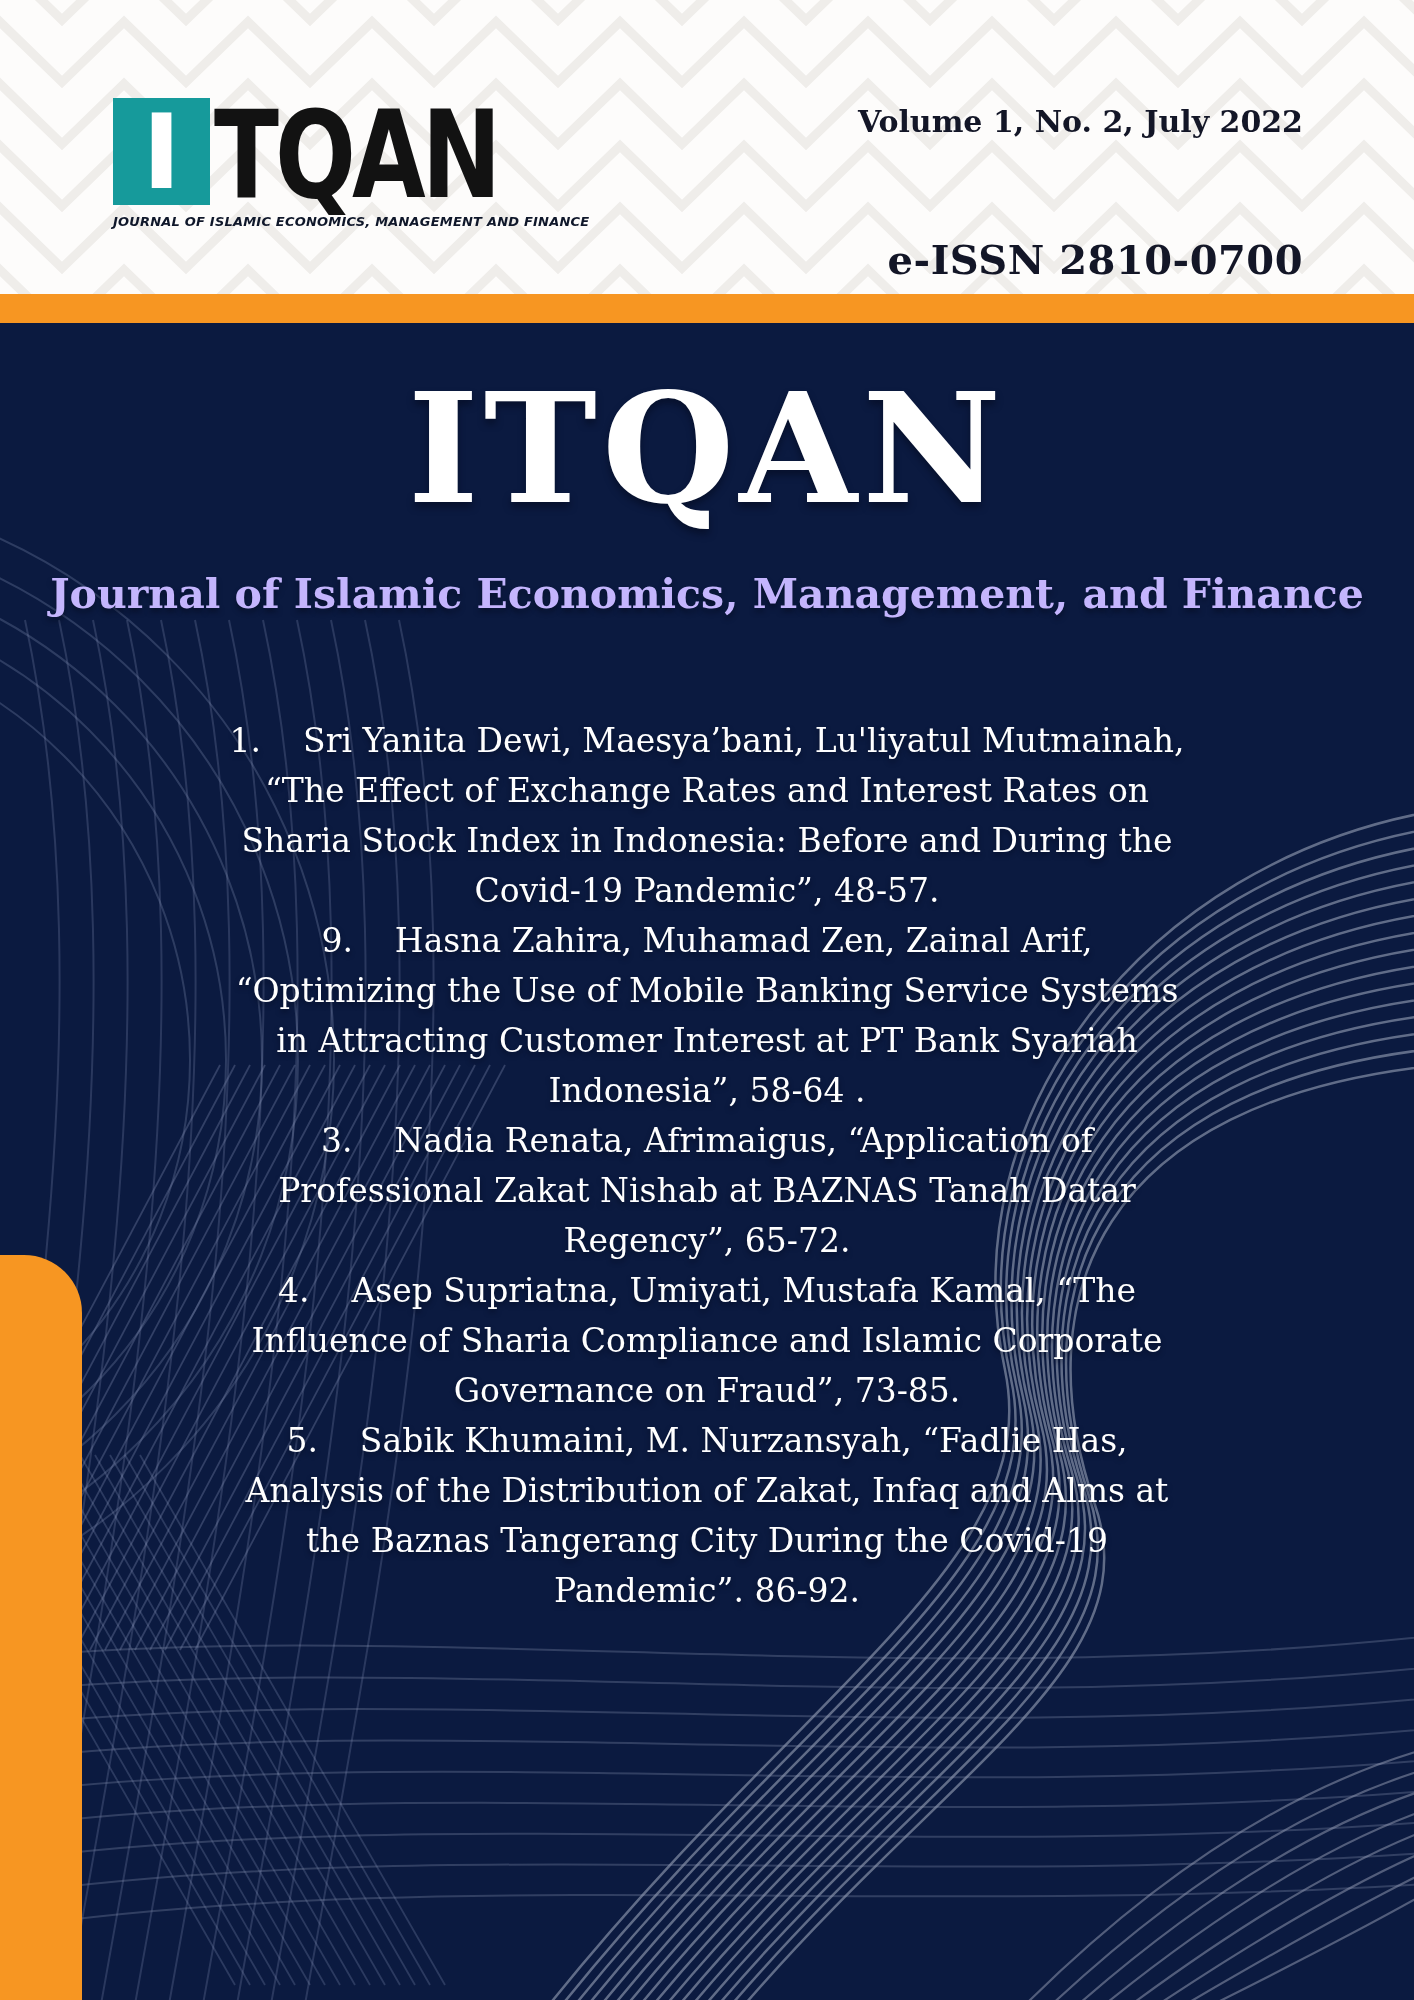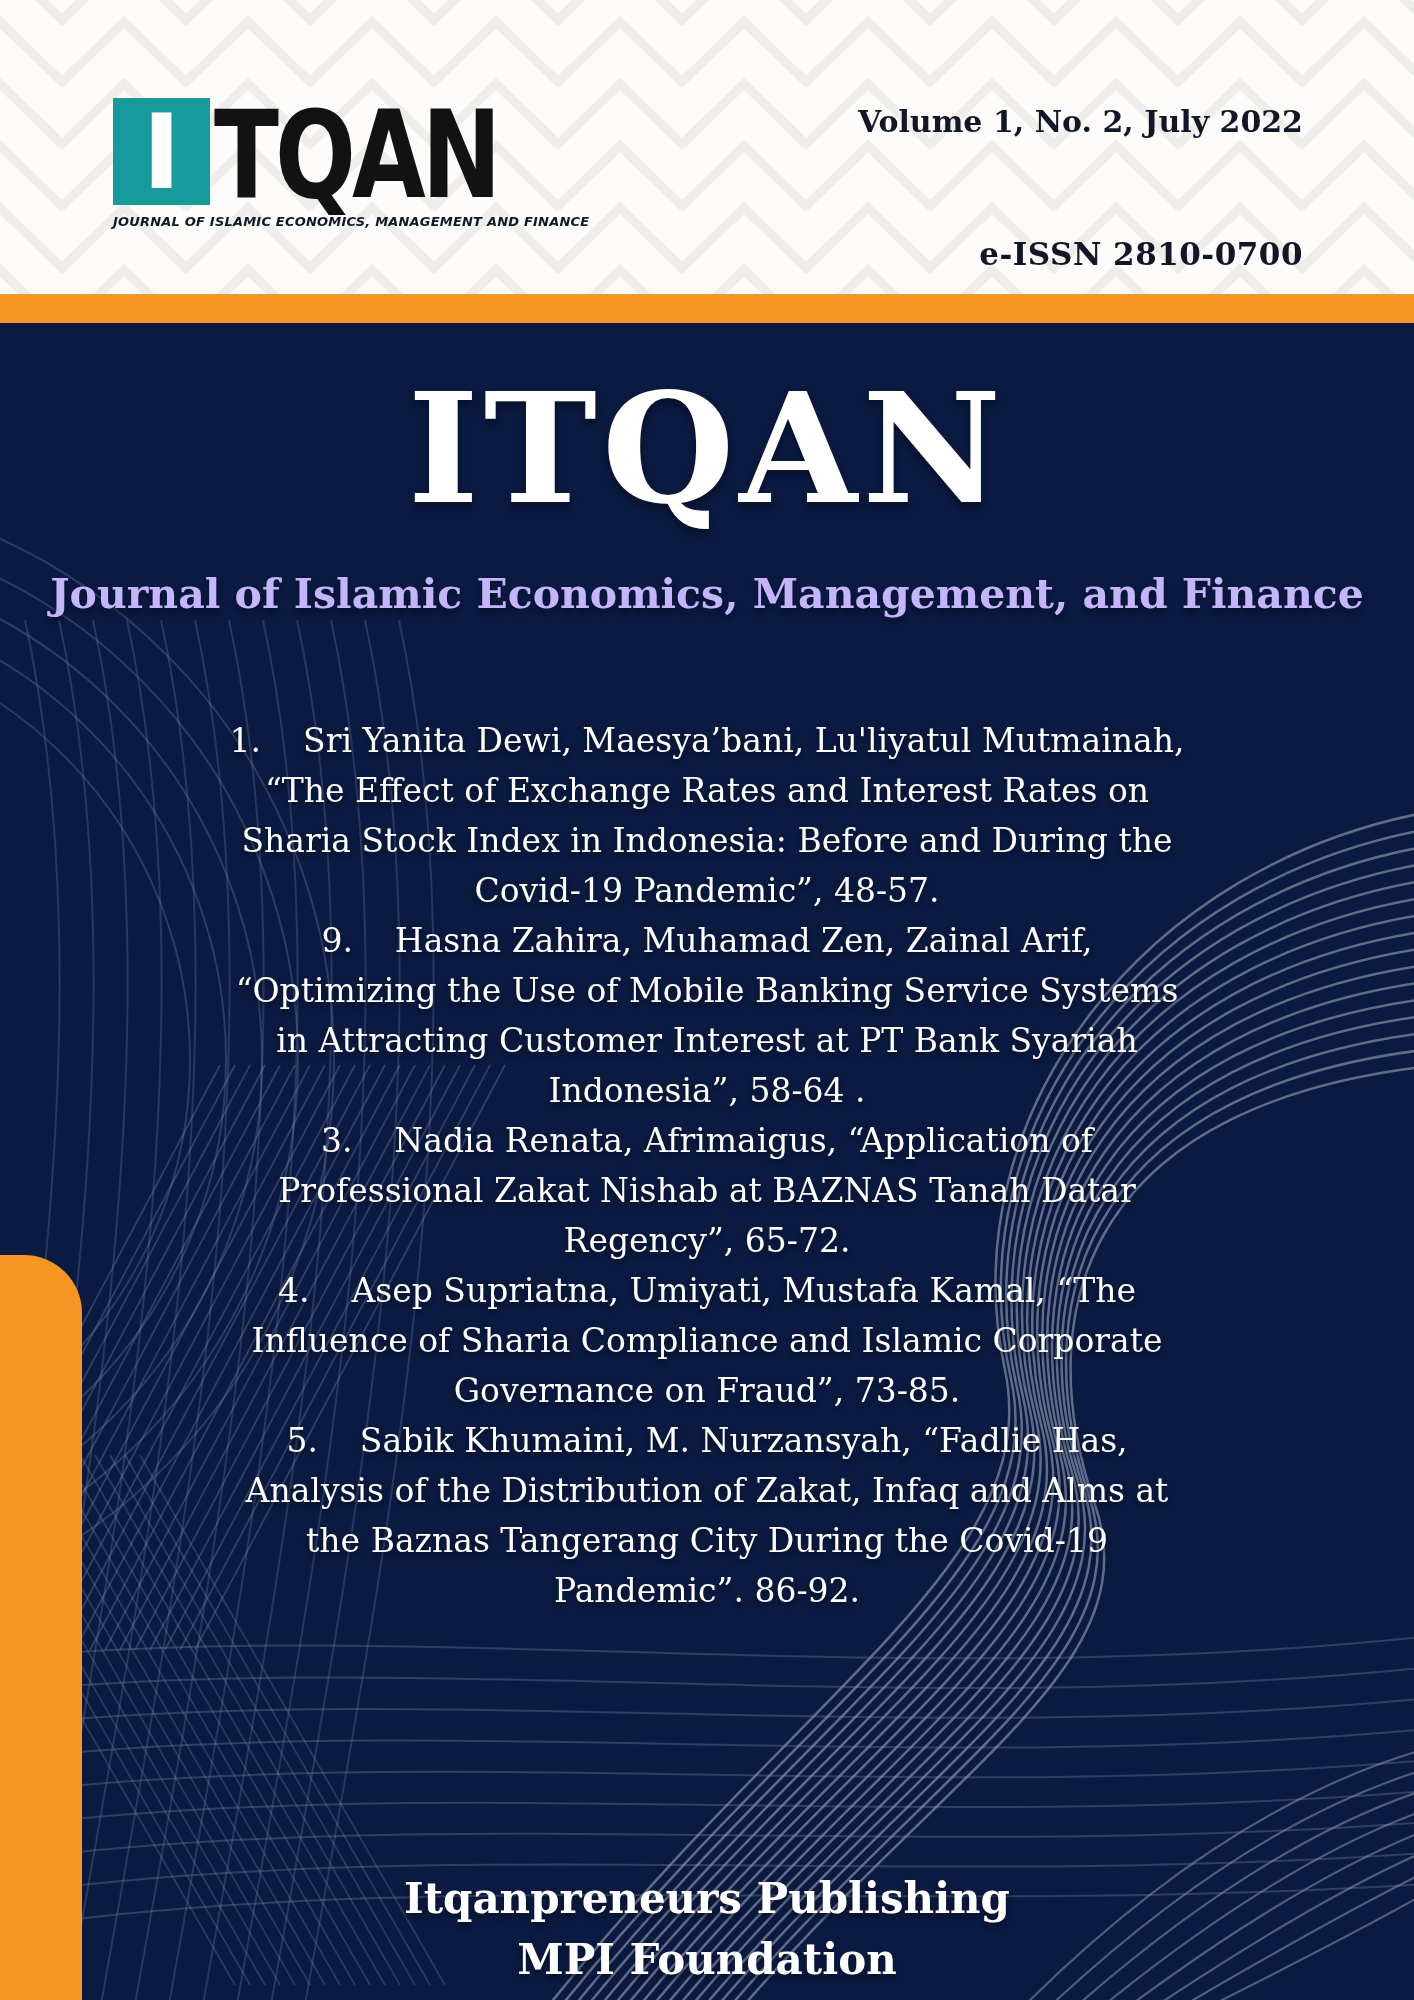--- a/index.html
+++ b/index.html
@@ -35,21 +35,21 @@
     margin-top:9px;font-family:"DejaVu Sans", sans-serif;
     font-style:italic;font-weight:bold;font-size:13px;
     letter-spacing:0.2px;color:#0f172a;white-space:nowrap;
   }
   .header-meta{
     position:absolute;right:111px;text-align:right;
     font-family:"DejaVu Serif", serif;font-weight:bold;
     color:#131627;white-space:nowrap;margin-left:8px;
   }
   .volume-text{top:104px;font-size:30px;}
-  .issn-text{top:236px;font-size:31px;letter-spacing:0.5px;}
+  .issn-text{top:236px;font-size:40px;letter-spacing:0.5px;}
   
   .decor-svg{position:absolute;inset:0;width:1414px;height:2000px;pointer-events:none;}
   .orange-pill{
     position:absolute;left:0;top:1255px;width:82px;height:745px;
     background:var(--orange,#f79622);border-top-right-radius:58px;
   }
   
   .cover-title{
     position:absolute;top:362px;left:0;width:1414px;text-align:center;
     color:#ffffff;font-weight:bold;font-size:152px;line-height:1.15;
@@ -229,18 +229,14 @@
       <div class="article-line">Regency”, 65-72.</div>
       <div class="article-line">4.    Asep Supriatna, Umiyati, Mustafa Kamal, “The</div>
       <div class="article-line">Influence of Sharia Compliance and Islamic Corporate</div>
       <div class="article-line">Governance on Fraud”, 73-85.</div>
       <div class="article-line">5.    Sabik Khumaini, M. Nurzansyah, “Fadlie Has,</div>
       <div class="article-line">Analysis of the Distribution of Zakat, Infaq and Alms at</div>
       <div class="article-line">the Baznas Tangerang City During the Covid-19</div>
       <div class="article-line">Pandemic”. 86-92.</div>
     </div>
 
-  <div class="publisher">
-    <div>Itqanpreneurs Publishing</div>
-    <div>MPI Foundation</div>
-  </div>
 
 </div>
 
 </body></html>

